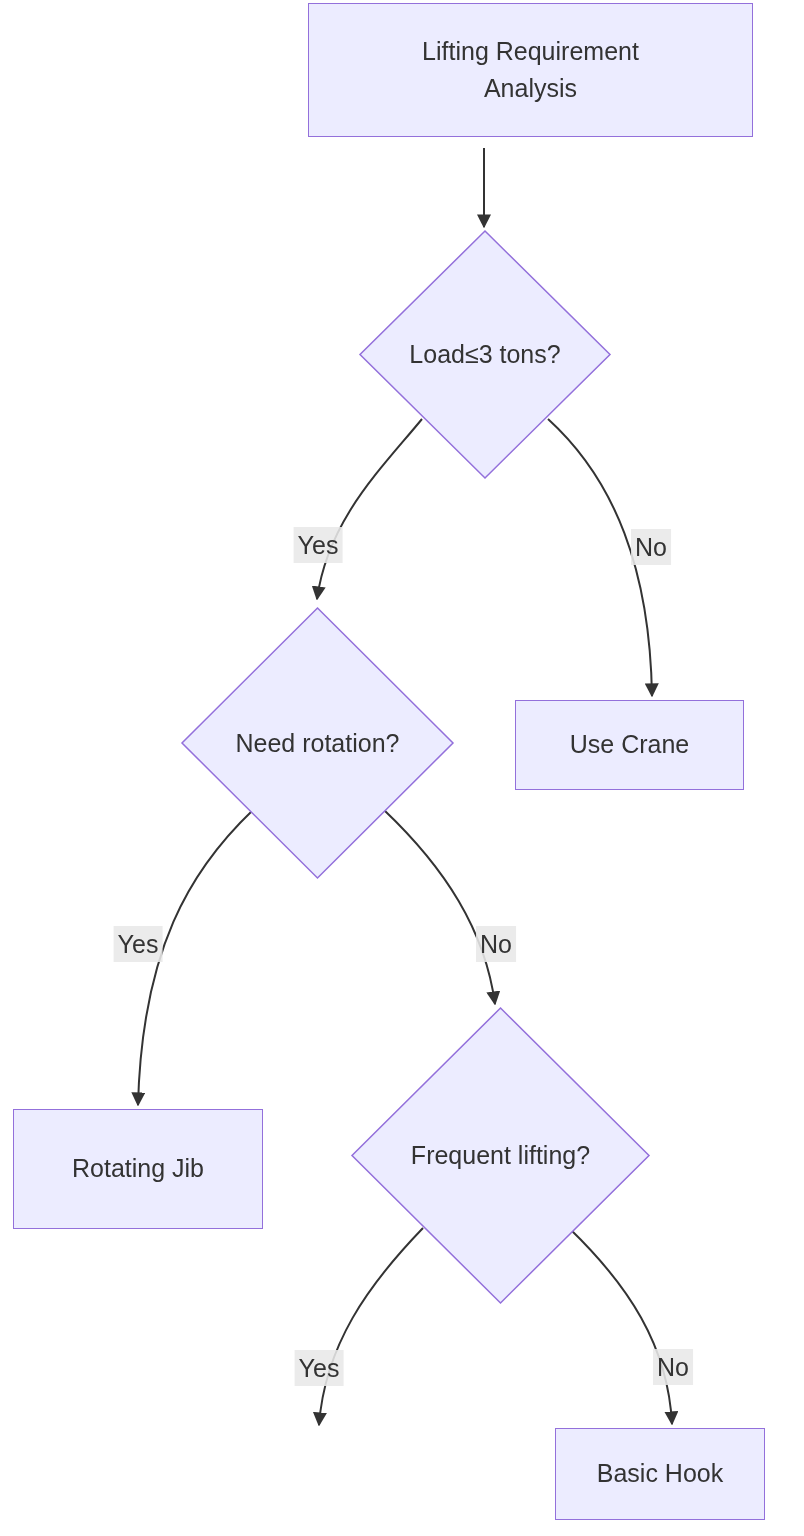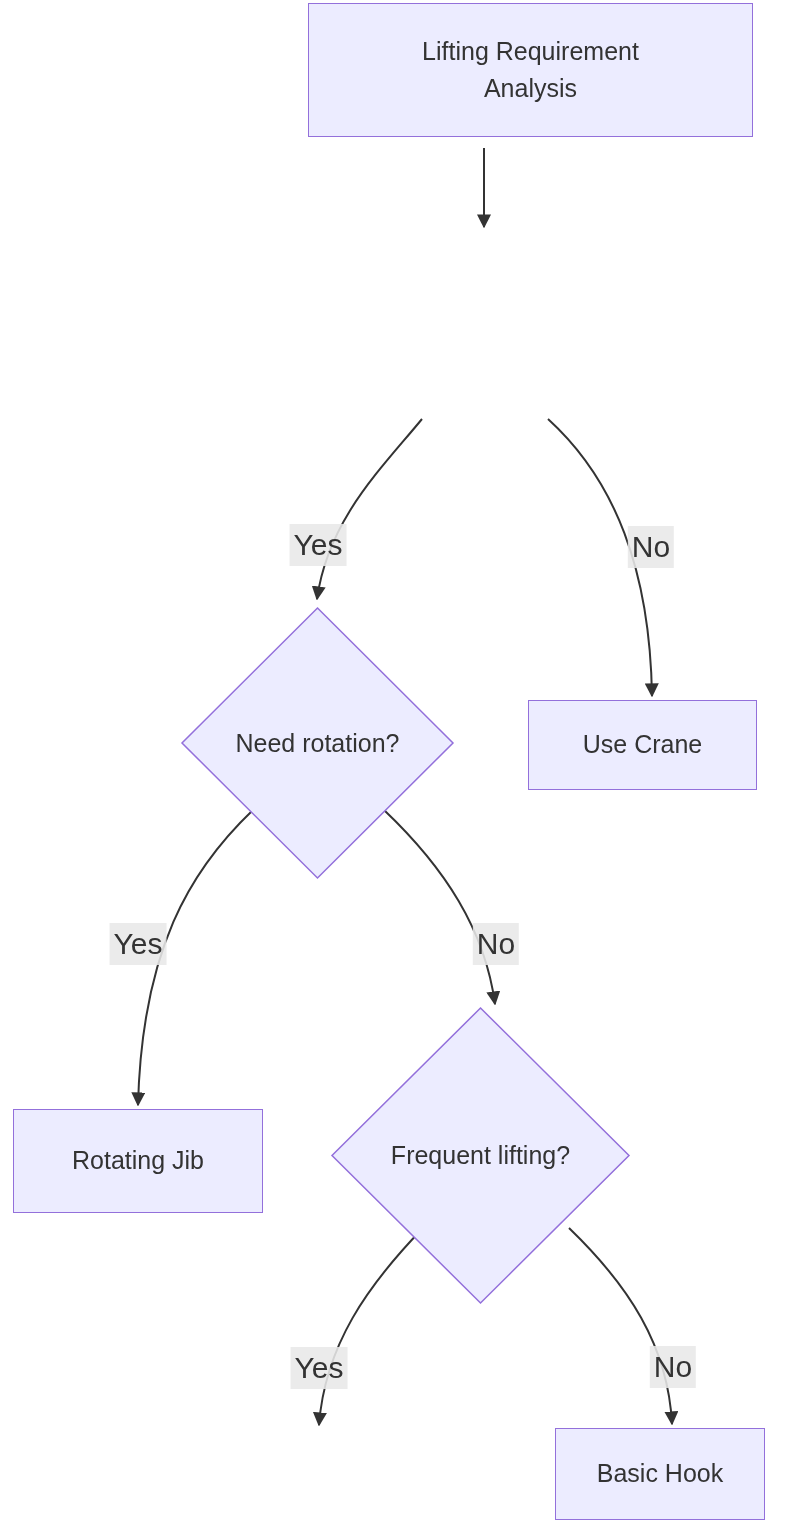--- a/index.html
+++ b/index.html
@@ -57,21 +57,21 @@
     text-align: center;
     font-size: 25px;
     color: #333333;
   }
   .edge-label {
     position: absolute;
     z-index: 2;
     transform: translate(-50%, -50%);
     background: rgba(232, 232, 232, 0.88);
     padding: 3px 4px;
-    font-size: 30px;
+    font-size: 25px;
     line-height: 1.2;
     color: #333333;
   }
 </style>
 </head>
 <body>
 
 <div id="canvas">
 
   <svg id="edges" xmlns="http://www.w3.org/2000/svg">
@@ -94,35 +94,41 @@
   <span class="edge-label" style="left:318px; top:545px;">Yes</span>
   <span class="edge-label" style="left:651px; top:547px;">No</span>
   <span class="edge-label" style="left:138px; top:944px;">Yes</span>
   <span class="edge-label" style="left:496px; top:944px;">No</span>
   <span class="edge-label" style="left:319px; top:1368px;">Yes</span>
   <span class="edge-label" style="left:673px; top:1367px;">No</span>
 
   <div class="node-rect" style="left:262px; top:3px; width:445px; height:134px;margin-left:46px;">Lifting Requirement
 Analysis</div>
 
-  <div class="node-rect" style="left:528px; top:700px; width:229px; height:90px;">Use Crane</div>
+  <div class="node-rect" style="left:515px; top:700px; width:229px; height:90px;">Use Crane</div>
 
-  <div class="node-rect" style="left:13px; top:1109px; width:250px; height:104px;">Rotating Jib</div>
+  <div class="node-rect" style="left:13px; top:1109px; width:250px; height:120px;">Rotating Jib</div>
 
 
   <div class="node-rect" style="left:555px; top:1428px; width:210px; height:92px;">Basic Hook</div>
 
+  <div class="node-diamond" style="left:360px; top:231px; width:250px; height:247px;">
+    <svg viewBox="0 0 100 100" preserveAspectRatio="none">
+      <polygon points="50,0 100,50 50,100 0,50" fill="#ECECFF" stroke="#9370DB" stroke-width="1.5" vector-effect="non-scaling-stroke"></polygon>
+    </svg>
+    <div class="diamond-label">Load≤3 tons?</div>
+  </div>
 
   <div class="node-diamond" style="left:182px; top:608px; width:271px; height:270px;text-decoration:underline;">
     <svg viewBox="0 0 100 100" preserveAspectRatio="none">
       <polygon points="50,0 100,50 50,100 0,50" fill="#ECECFF" stroke="#9370DB" stroke-width="1.5" vector-effect="non-scaling-stroke"></polygon>
     </svg>
     <div class="diamond-label">Need rotation?</div>
   </div>
 
-  <div class="node-diamond" style="left:332px; top:1008px; width:297px; height:295px;">
+  <div class="node-diamond" style="left:352px; top:1008px; width:297px; height:295px;">
     <svg viewBox="0 0 100 100" preserveAspectRatio="none">
       <polygon points="50,0 100,50 50,100 0,50" fill="#ECECFF" stroke="#9370DB" stroke-width="1.5" vector-effect="non-scaling-stroke"></polygon>
     </svg>
     <div class="diamond-label">Frequent lifting?</div>
   </div>
 
 </div>
 
 </body></html>

